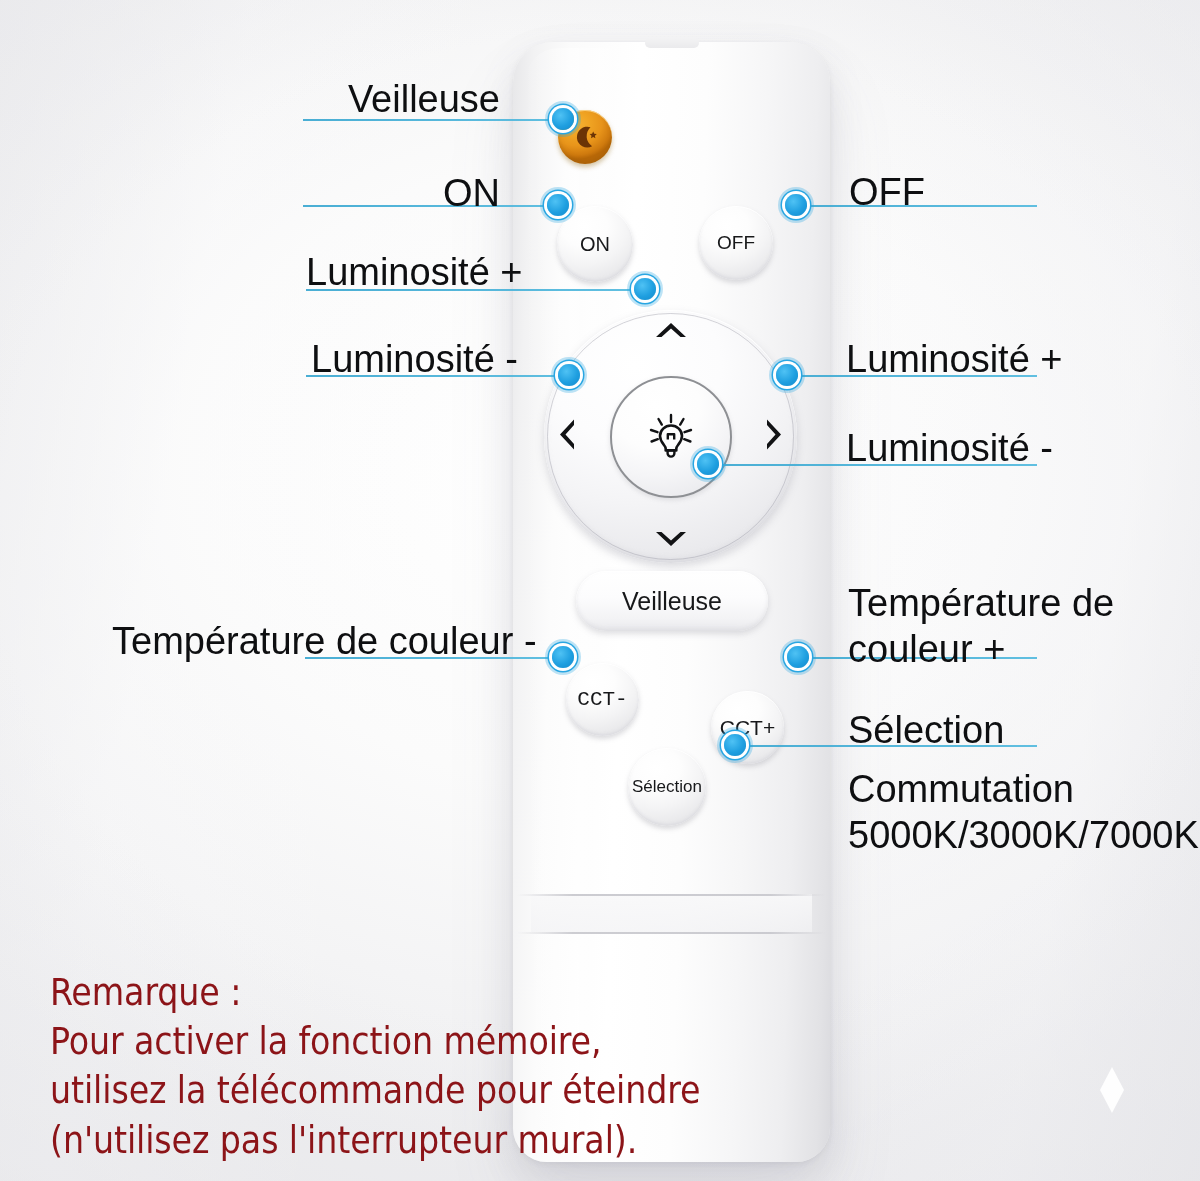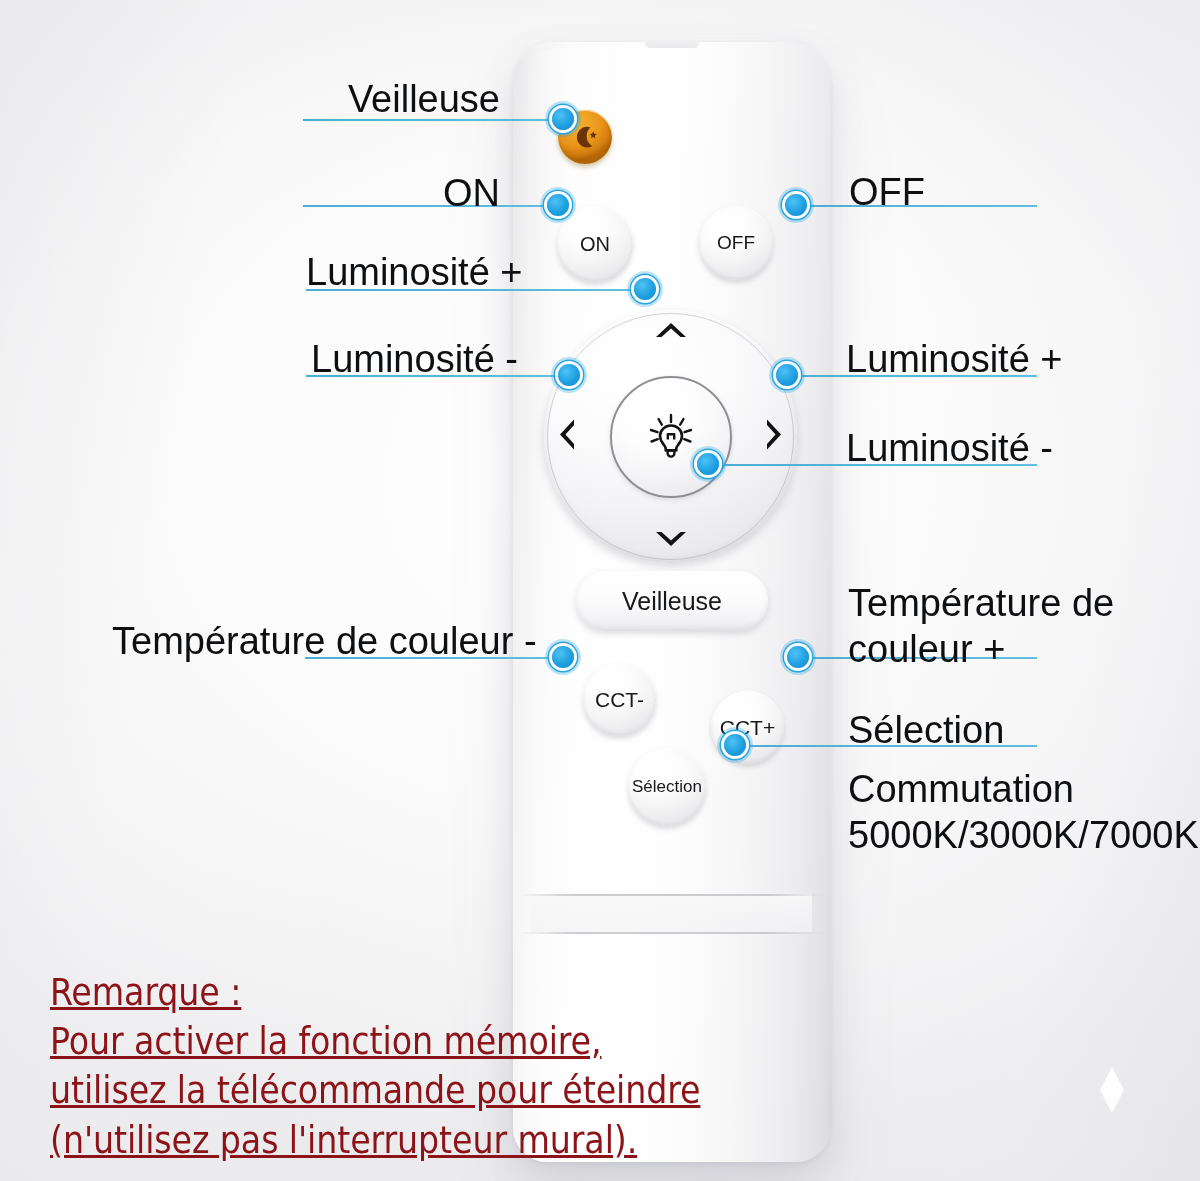--- a/index.html
+++ b/index.html
@@ -127,21 +127,21 @@
     left:63px;top:529px;width:192px;height:60px;border-radius:30px;
     background:
       linear-gradient(180deg,#ffffff 0%, #fcfcfd 45%, #f3f3f5 80%, #e9e9ec 100%);
     box-shadow:
       0 3px 6px rgba(130,130,142,.26),
       0 1px 0 rgba(255,255,255,.95) inset,
       0 -2px 4px rgba(190,190,198,.28) inset;
     display:flex;align-items:center;justify-content:center;
     font-size:25px;color:#17181a;
   }
-  .btn-cctm{left:70px;top:621px;width:73px;height:73px;font-size:21px;}
+  .btn-cctm{left:53px;top:621px;width:73px;height:73px;font-size:21px;font-family:Liberation Mono, monospace;}
   .btn-cctp{left:198px;top:649px;width:73px;height:73px;font-size:21px;}
   .btn-sel{left:115px;top:706px;width:78px;height:78px;font-size:17px;}
 
   
   .dot{
     position:absolute;width:22px;height:22px;border-radius:50%;
     transform:translate(-50%,-50%);
     background:radial-gradient(circle at 38% 34%, #4fc2f4 0%, #1f9fe0 55%, #1389cb 100%);
     box-shadow:0 0 0 3px #ffffff, 0 0 0 4.5px #29a6e2;
     z-index:30;
@@ -159,21 +159,21 @@
     white-space:pre-line;z-index:25;
   }
   .lbl.r{text-align:right;}
   .lbl.l{text-align:left;}
 
   
   .remark{
     position:absolute;left:50px;top:968px;width:830px;
     color:#8c1418;font-size:37px;line-height:1.33;
     font-family:"DejaVu Sans Condensed","Liberation Sans Narrow","Liberation Sans", sans-serif;
-    white-space:pre-line;letter-spacing:-.1px;z-index:40;text-decoration:underline;
+    white-space:pre-line;letter-spacing:-.1px;z-index:40;
   }
 
   .sparkle{
     position:absolute;left:1112px;top:1090px;width:56px;height:56px;
     transform:translate(-50%,-50%);
     z-index:45;
   }
 </style>
 </head>
 <body>

